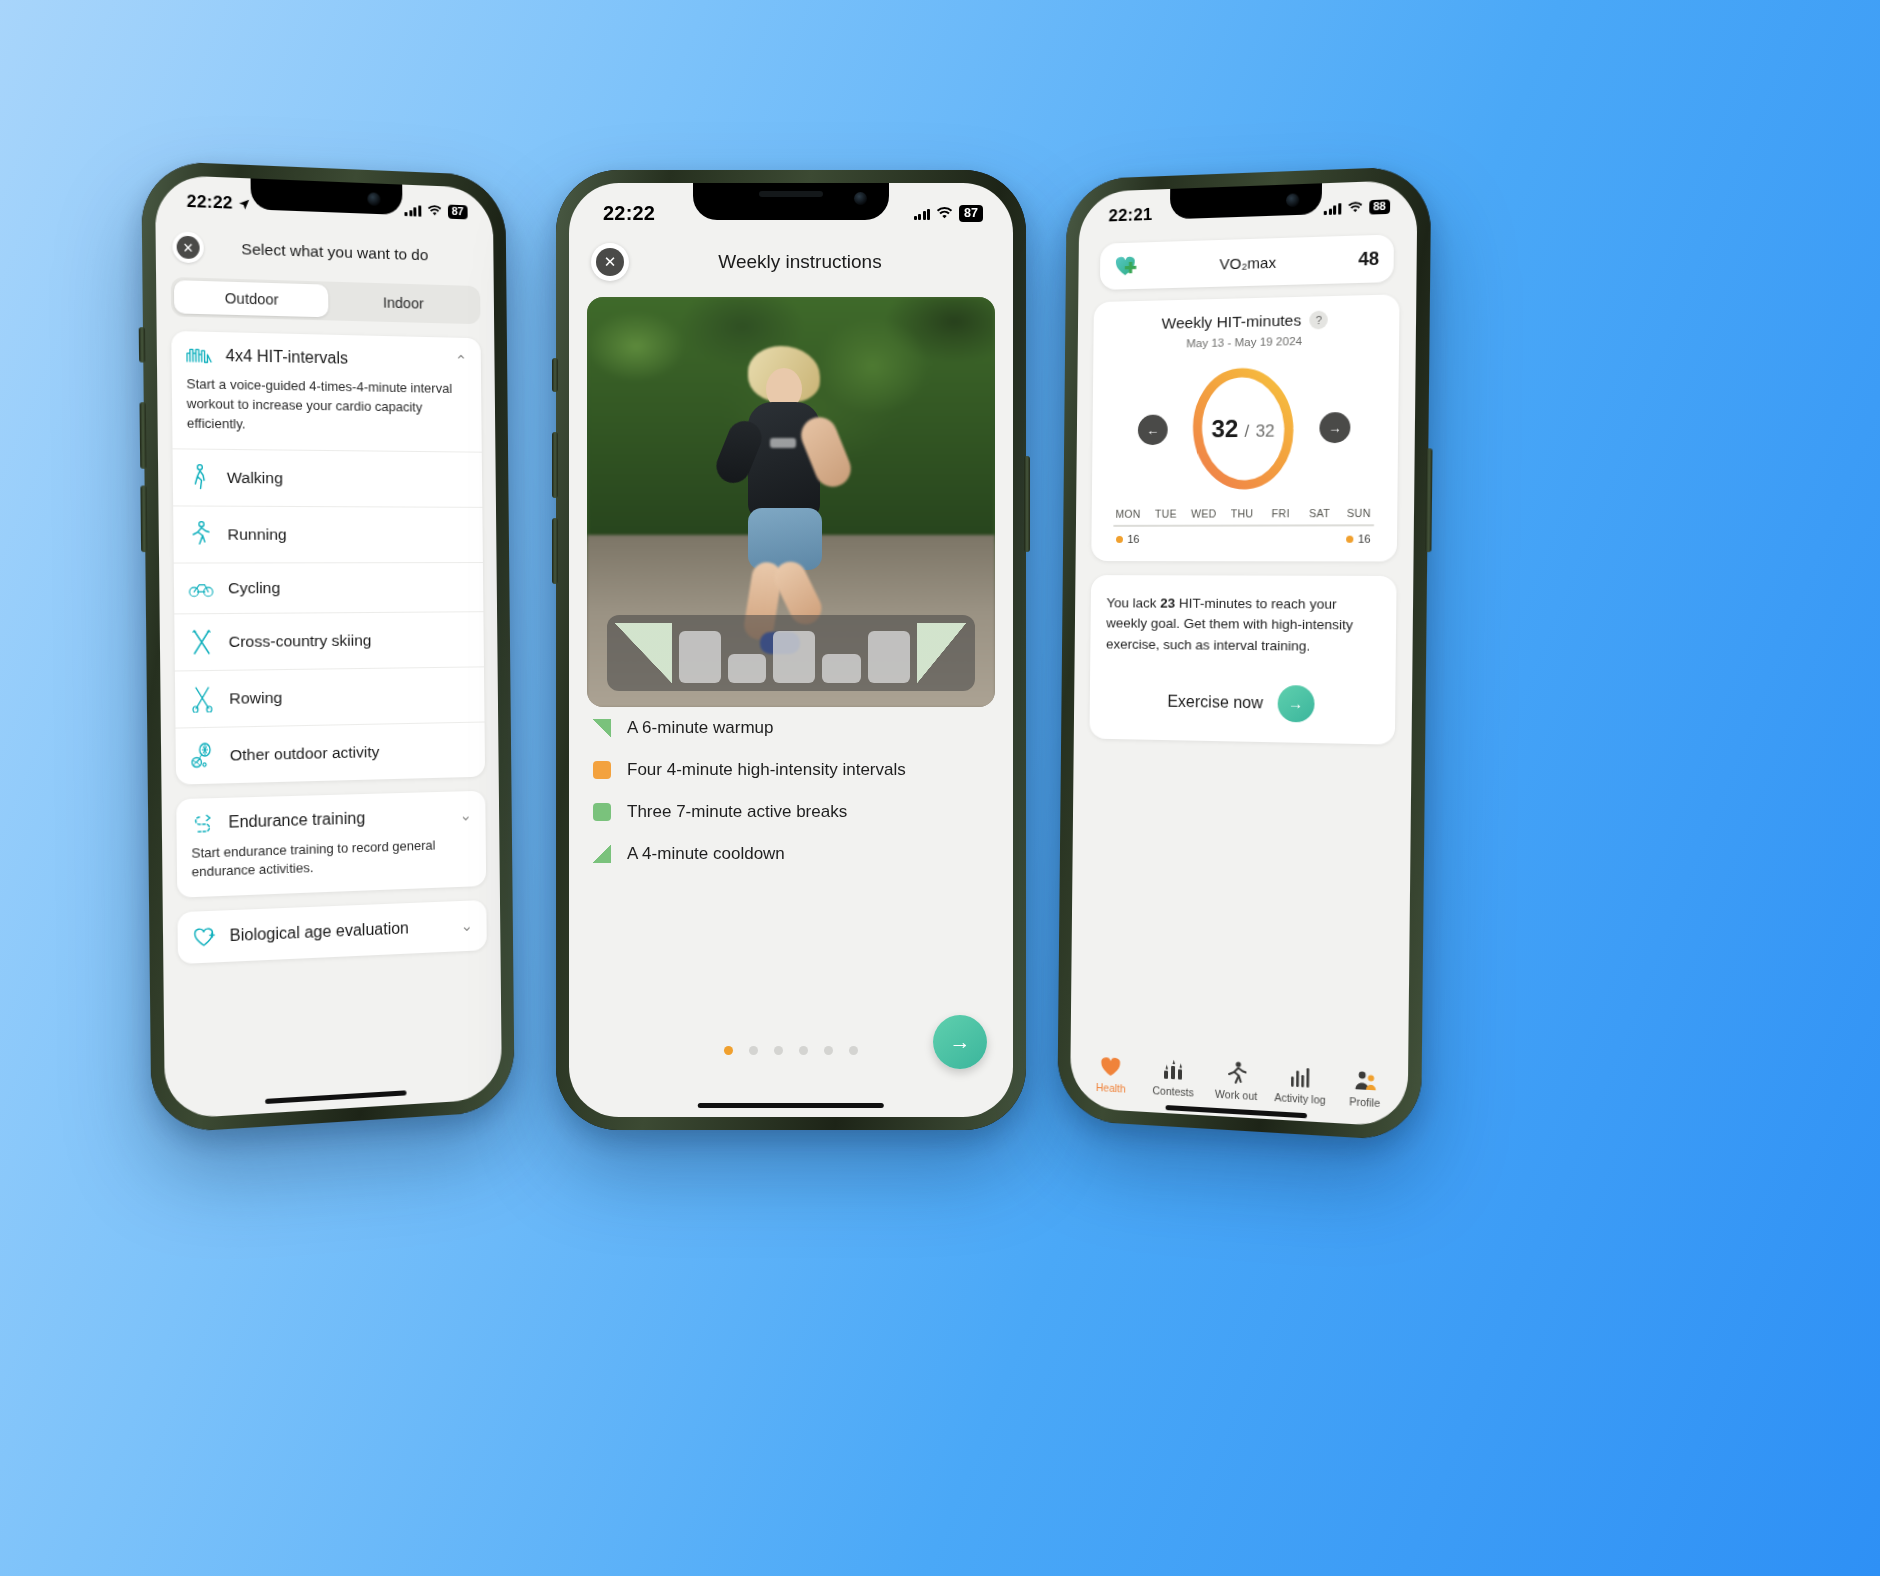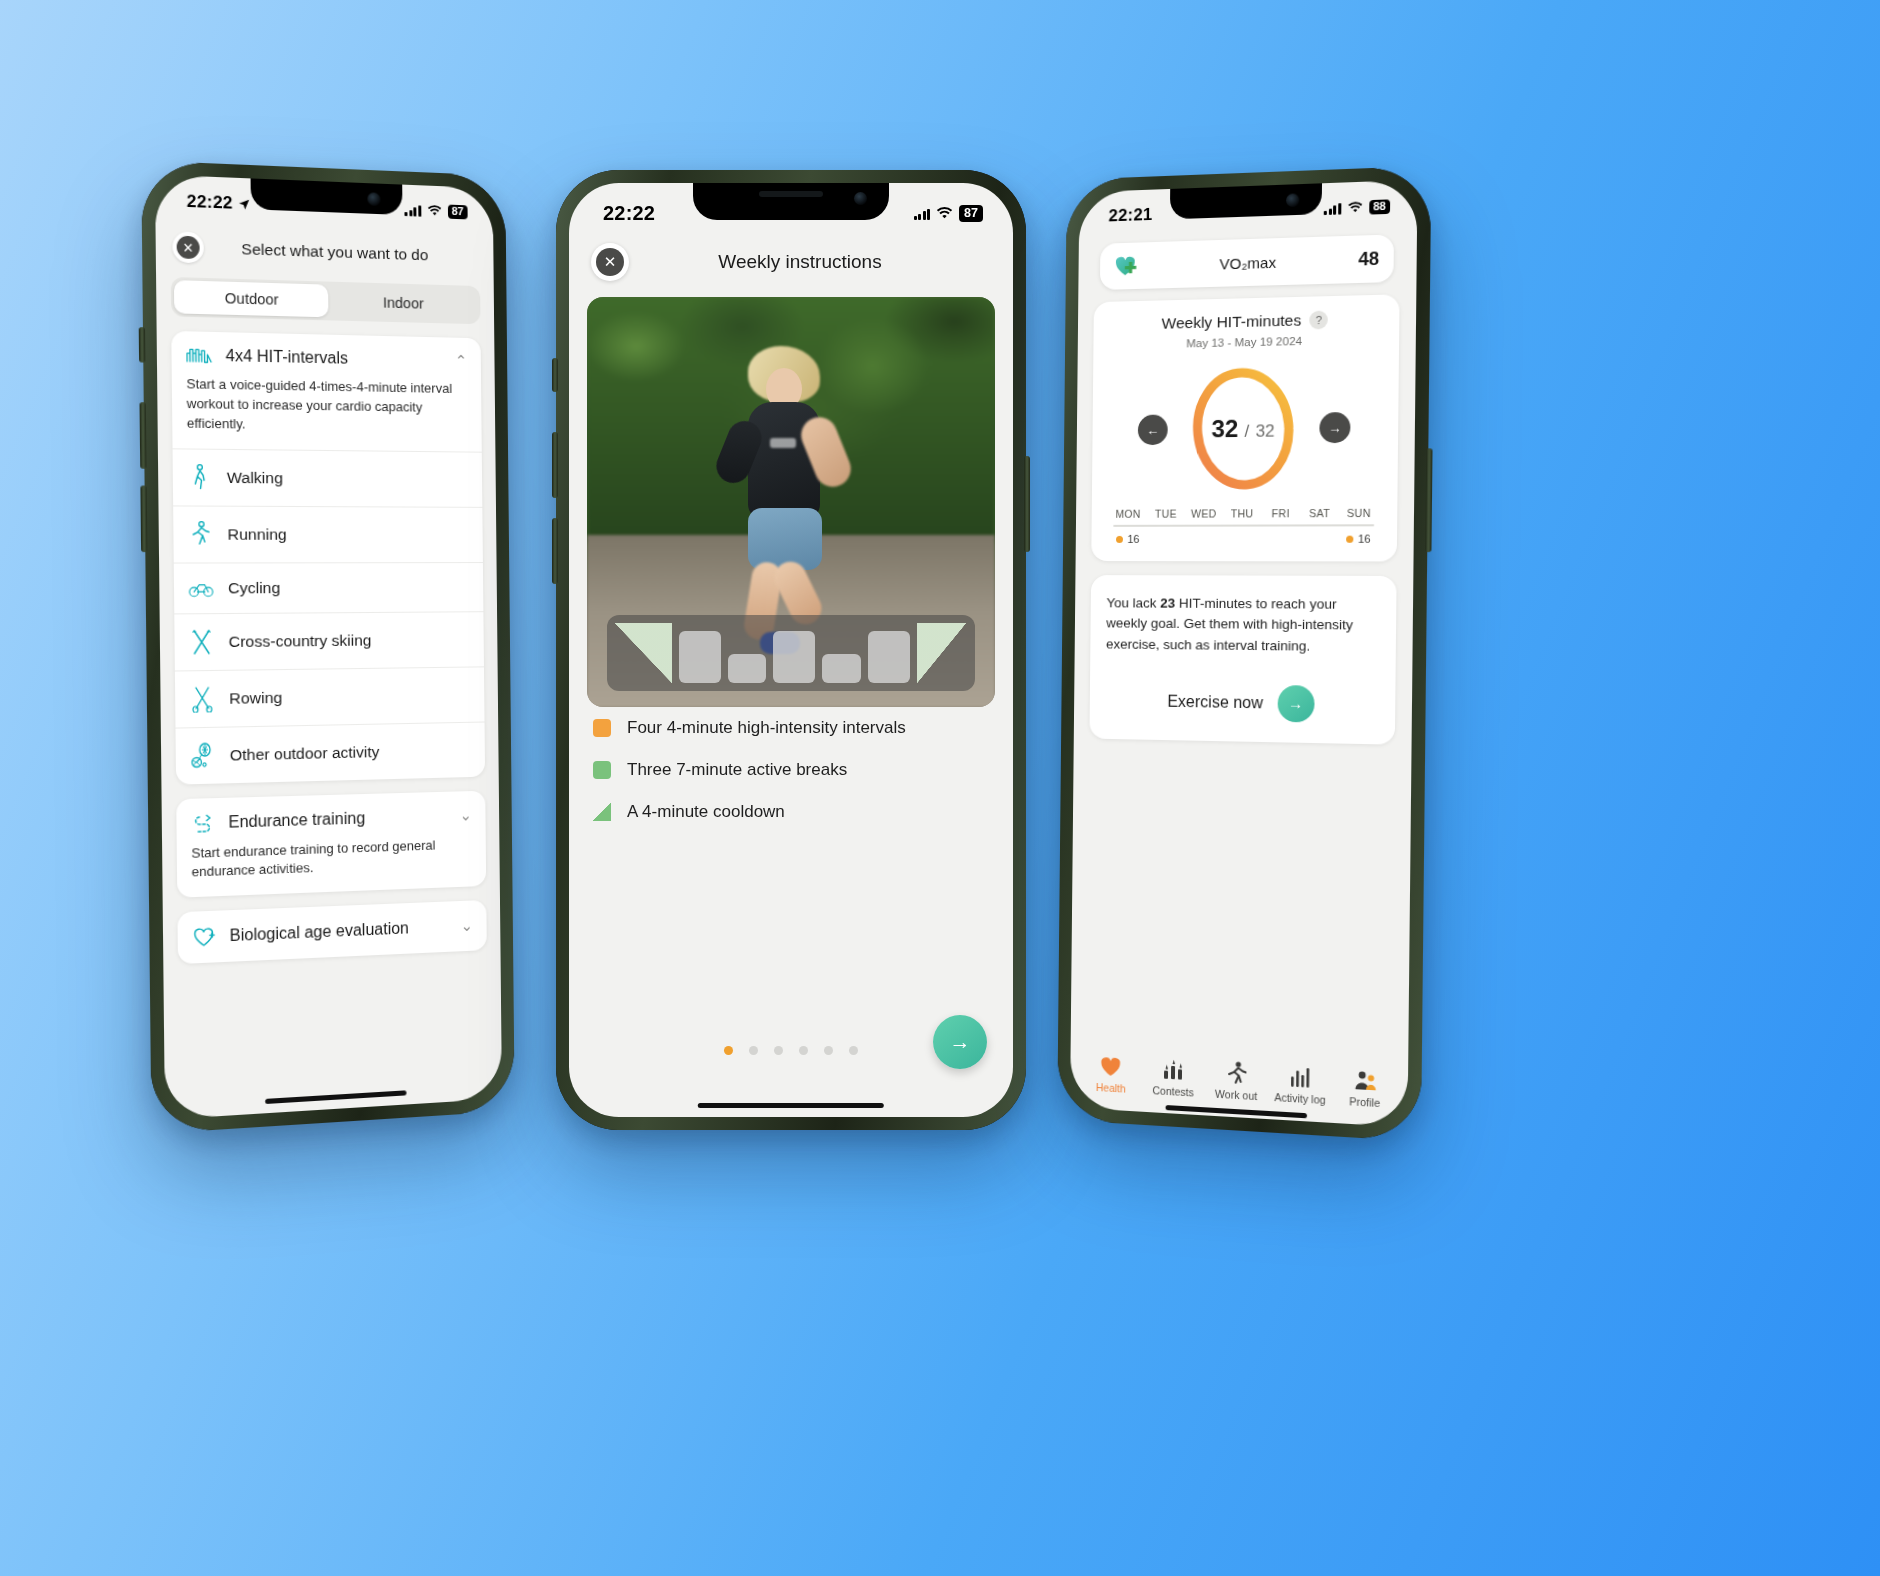--- a/index.html
+++ b/index.html
@@ -412,20 +412,24 @@
           <span class="iv" style="width:12%;height:86%"></span>
           <span class="iv" style="width:11%;height:48%"></span>
           <span class="iv" style="width:12%;height:86%"></span>
           <span class="iv ramp-dn" style="width:14%;height:100%"></span>
         </div>
       </div>
 
 
       <div class="blist">
         <div class="bi">
+          <span class="bmark tri-up"></span>
+          <span>A 6-minute warmup</span>
+        </div>
+        <div class="bi">
           <span class="bmark" style="background:#f3a23e"></span>
           <span>Four 4-minute high-intensity intervals</span>
         </div>
         <div class="bi">
           <span class="bmark" style="background:#7ac27c"></span>
           <span>Three 7-minute active breaks</span>
         </div>
         <div class="bi">
           <span class="bmark tri-dn"></span>
           <span>A 4-minute cooldown</span>

